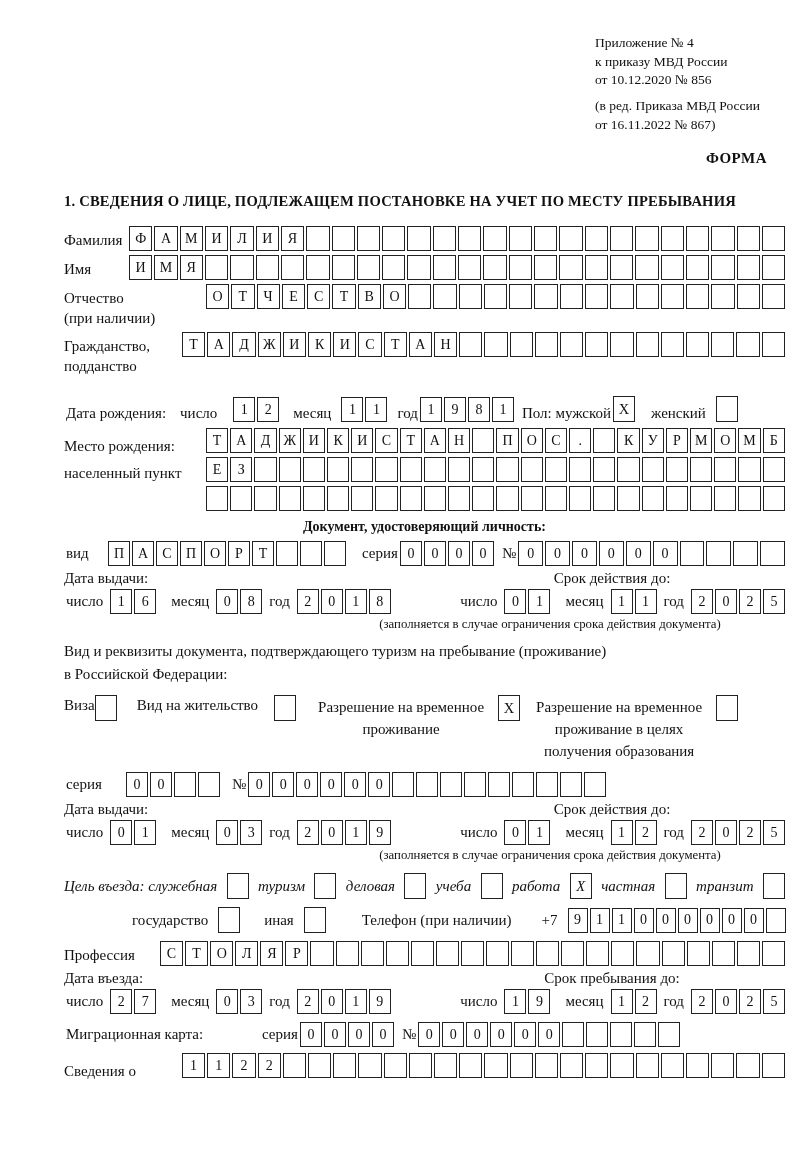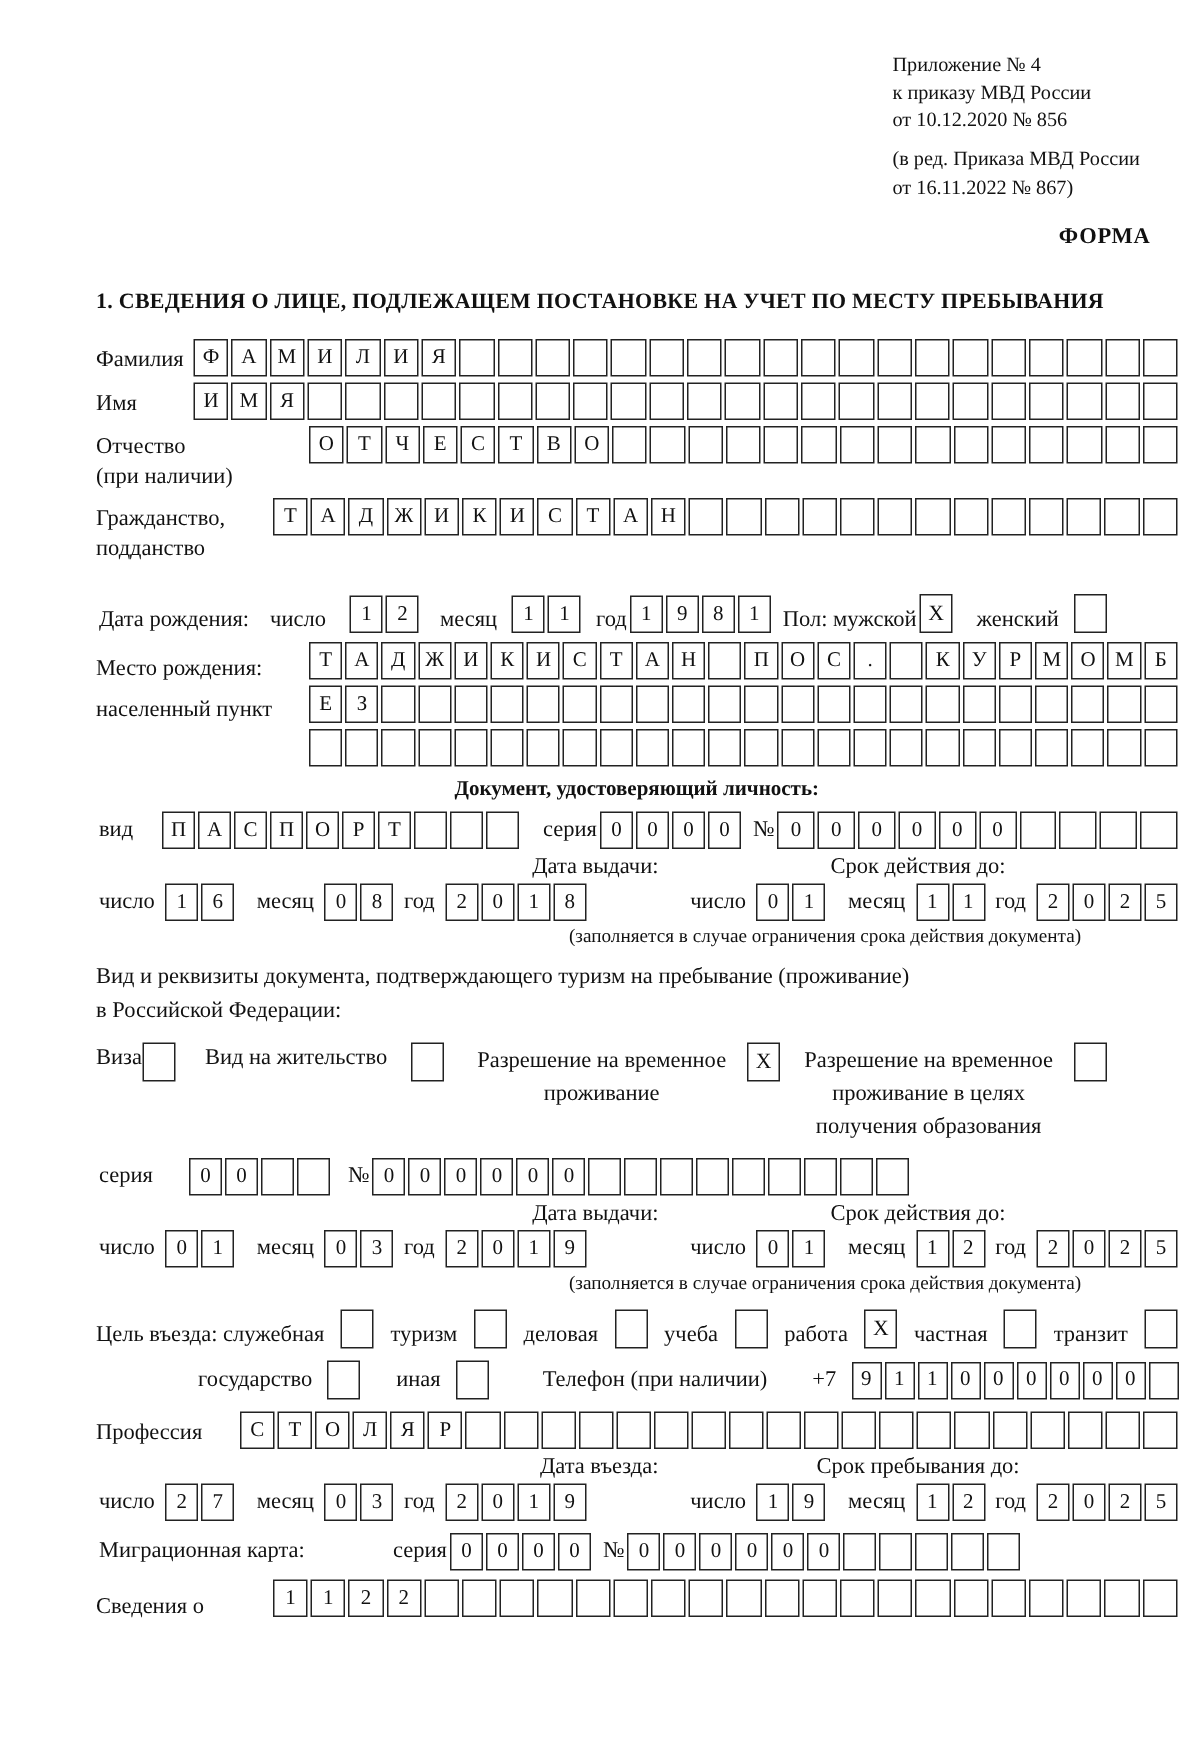--- a/index.html
+++ b/index.html
@@ -44,37 +44,37 @@
 
   .w65  { width:65px; }
   .w118 { width:118px; }
   .w142 { width:142px; }
   .lab { padding:0 2px; white-space:nowrap; }
 
   .doc-heading { text-align:center; font-weight:bold; font-size:14px; margin:8px 0 6px 0; }
 
   
   .dhead { display:flex; margin-top:4px; }
-  .dhead .dh-l { width:375px; text-align:right; }
+  .dhead .dh-l { width:375px; text-align:left; }
   .dhead .dh-r { flex:1; text-align:center; }
   .drow { display:flex; align-items:center; margin-top:2px; }
   .dgroup { display:flex; align-items:center; gap:5px; }
   .dgroup.left { width:375px; }
   .dgroup.right { flex:1; justify-content:flex-start; padding-left:60px; }
   .small-note { font-size:12.8px; margin-top:3px; margin-left:auto; width:470px; text-align:center; }
 
   .plain { margin-top:8px; line-height:1.5; }
 
   
   .opts { display:flex; align-items:flex-start; margin-top:6px; }
   .opts .olabel { padding-top:6px; white-space:nowrap; }
   .optblock { text-align:center; line-height:1.45; padding-top:6px; }
   .opts .cb { margin-top:4px; }
 
-  .purpose-row { display:flex; align-items:flex-end; justify-content:space-between; margin-top:10px; }
+  .purpose-row { display:flex; align-items:center; justify-content:space-between; margin-top:10px;font-style:italic; }
   .purpose-row .lab { padding:0; }
   .purpose2-row { display:flex; align-items:center; margin-top:8px; padding-left:66px; gap:8px; }
 </style>
 </head>
 <body>
 
 <div class="page">
 
   <div class="hdr-block">
     <div class="ln">Приложение № 4</div>

